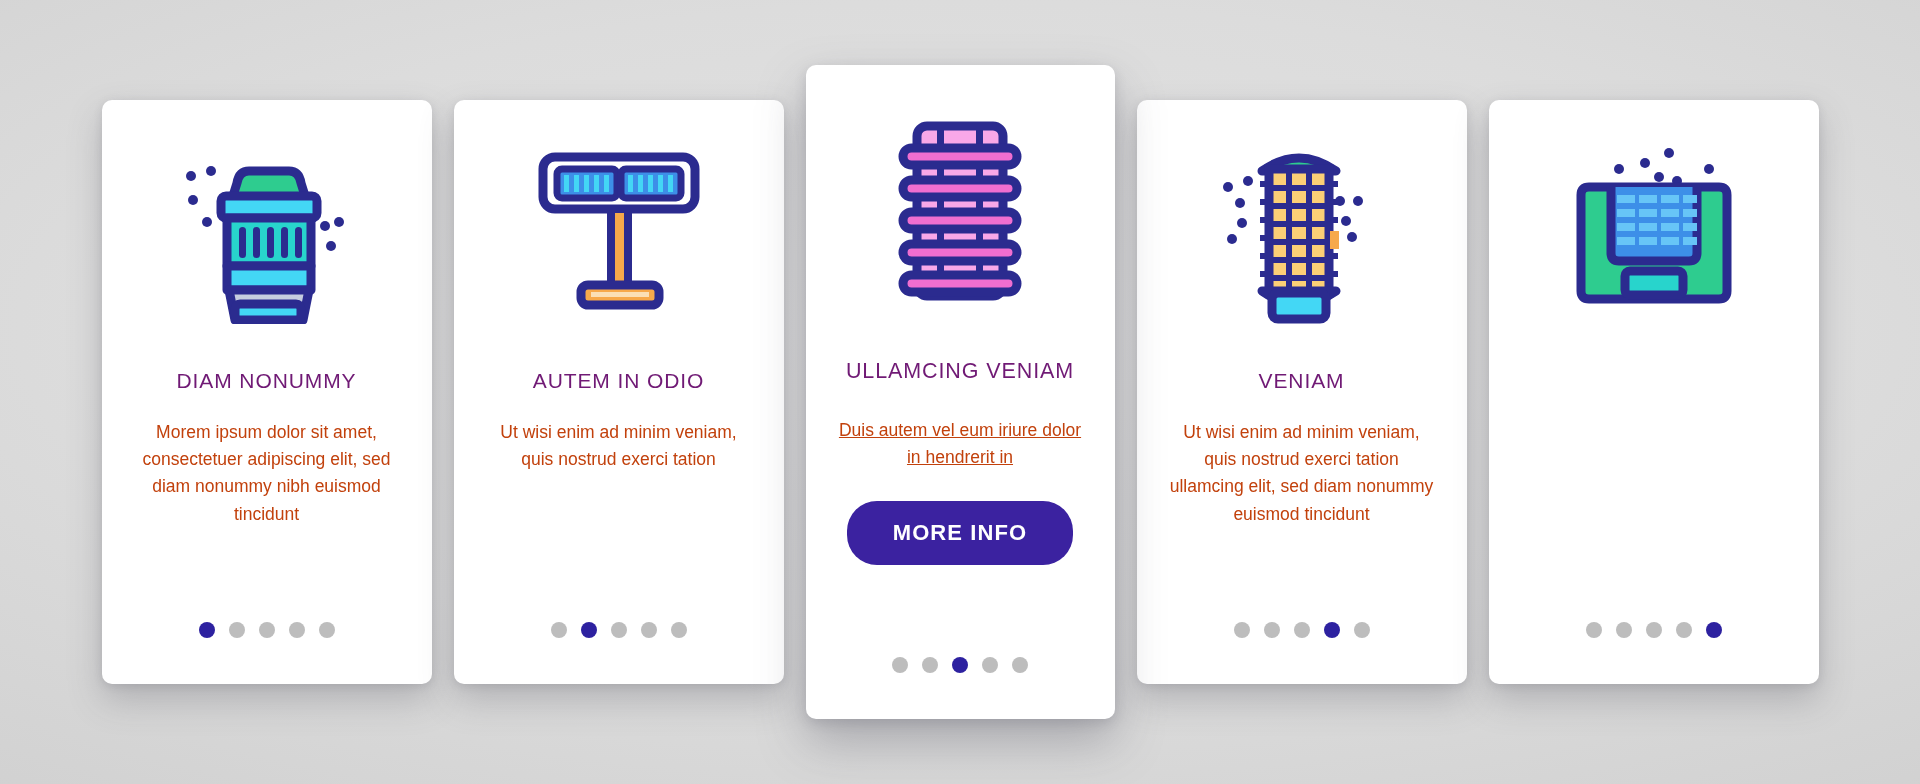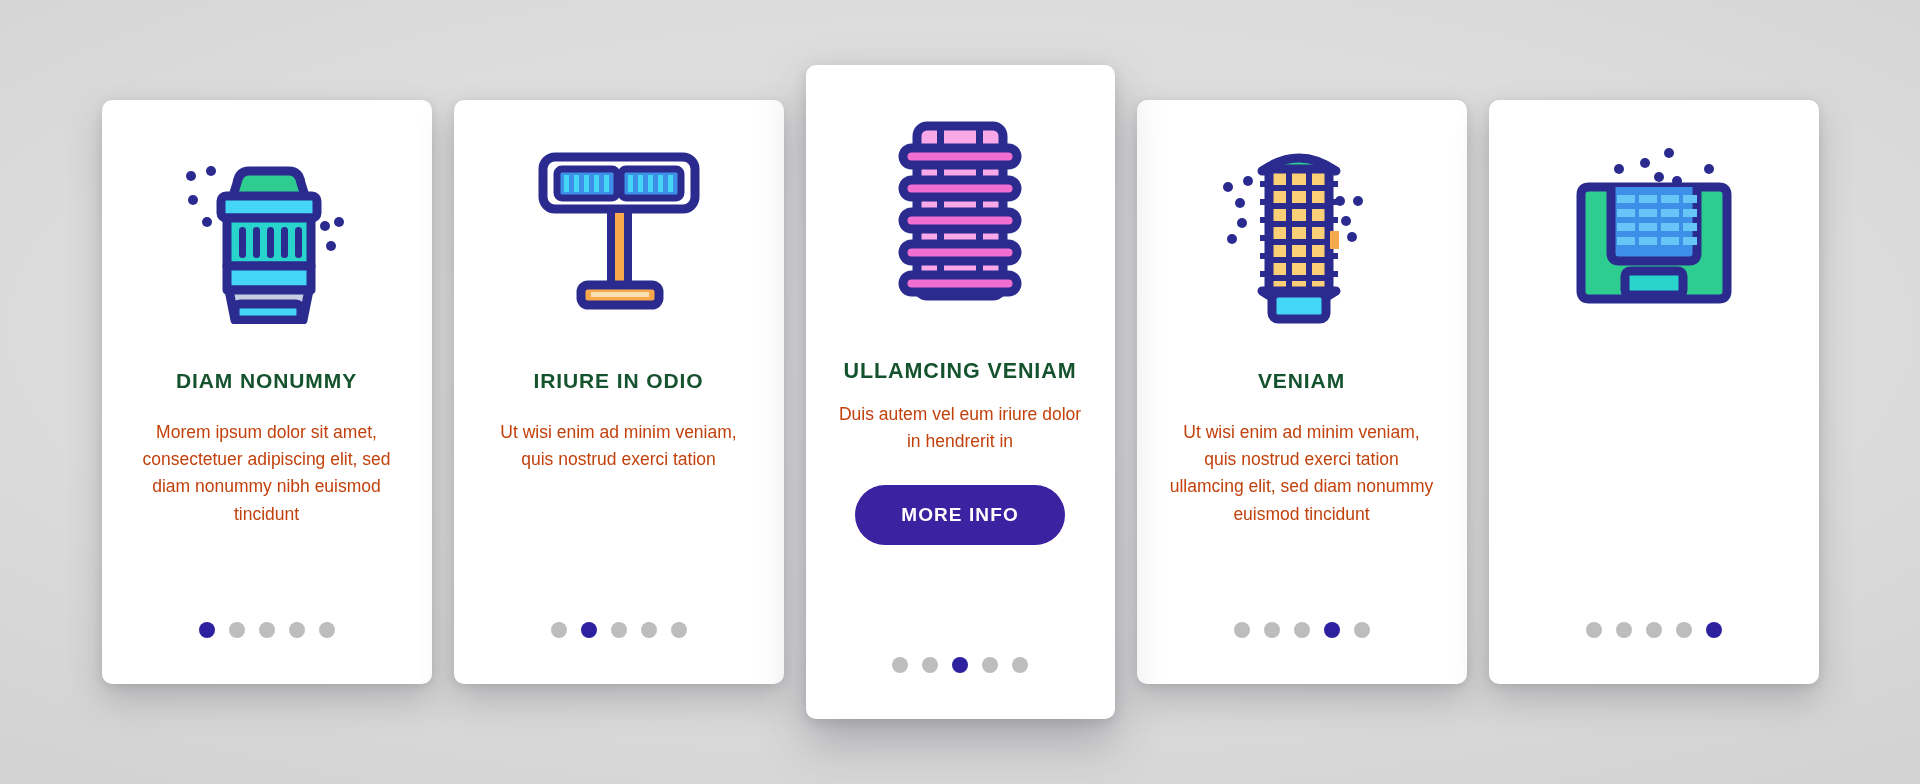--- a/index.html
+++ b/index.html
@@ -41,49 +41,49 @@
   .icon-wrap {
     width:100%;
     display:flex; align-items:center; justify-content:center;
     height:262px;
     flex:0 0 auto;
   }
   .card.featured .icon-wrap { height:292px; }
   .icon-wrap svg { display:block; }
 
   .card-title {
-    color:#14532d;
-    font-weight:bold;
+    color:#701a75;
+    font-weight:normal;
     font-size:21px;
     letter-spacing:0.9px;
     text-align:center;
     line-height:1.2;
     white-space:nowrap;
   }
   .card.featured .card-title { font-size:21.5px; }
 
   .card-body {
     color:#c2410c;
     font-size:17.5px;
     line-height:1.55;
     text-align:center;
     margin-top:26px;
     max-width:268px;
   }
-  .card.featured .card-body { max-width:255px; margin-top:16px; }
+  .card.featured .card-body { max-width:255px; margin-top:32px;text-decoration:underline; }
 
   .cta {
     margin-top:30px;
     background:#3b22a0;
     color:#ffffff;
     border:none;
     border-radius:30px;
     font-family:"Liberation Sans", sans-serif;
     font-weight:bold;
-    font-size:19px;
+    font-size:22px;
     letter-spacing:1.1px;
     padding:19px 46px;
     cursor:pointer;
     white-space:nowrap;
   }
 
   .dots {
     display:flex; gap:14px;
     position:absolute;
     bottom:46px; left:0; right:0;
@@ -157,21 +157,21 @@
     <rect x="119" y="28" width="5" height="17"></rect>
               <rect x="129" y="28" width="5" height="17"></rect>
     <rect x="139" y="28" width="5" height="17"></rect>
   </g>
   <rect x="82" y="62" width="17" height="80" fill="#f7a94b" stroke="#2b2b8f" stroke-width="8"></rect>
   <rect x="52" y="138" width="78" height="20" rx="7" fill="#f7a94b" stroke="#2b2b8f" stroke-width="9"></rect>
   <rect x="62" y="145" width="58" height="5" fill="#fbe0b6"></rect>
 </svg>
         </div>
     <div class="title-slot">
-      <div class="card-title">IRIURE IN ODIO</div>
+      <div class="card-title">AUTEM IN ODIO</div>
     </div>
     <div class="card-body">Ut wisi enim ad minim veniam, quis nostrud exerci tation</div>
 
     <div class="dots">
           <span class="dot"></span>
           <span class="dot active"></span>
           <span class="dot"></span>
           <span class="dot"></span>
           <span class="dot"></span>
         </div>

